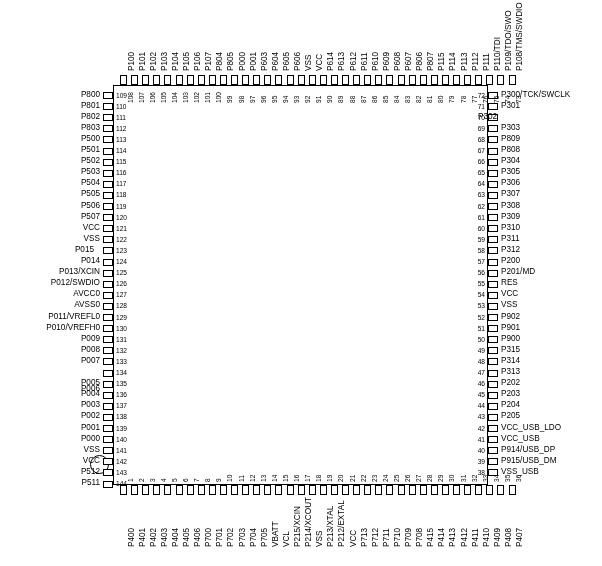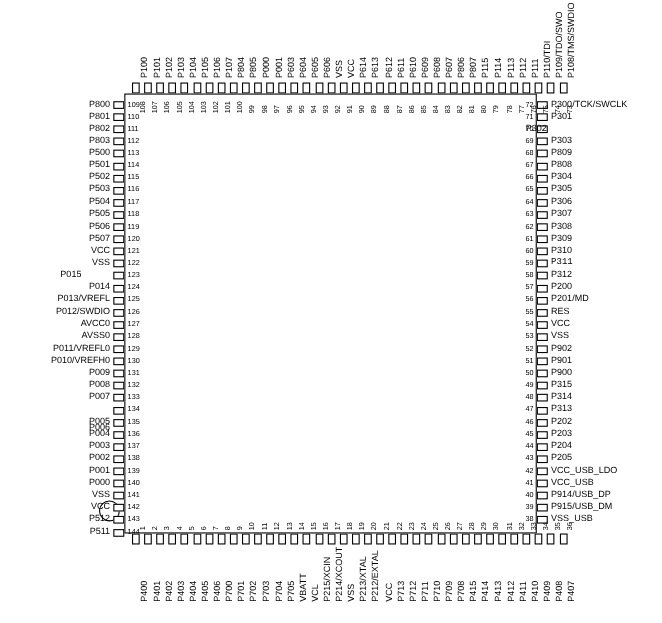--- a/index.html
+++ b/index.html
@@ -88,27 +88,27 @@
       <div class="pnum pnum-l" style="left: 116px; top: 213.6px;">120</div>
       <div class="sig sig-l" style="right: 502px; top: 212.6px;">P507</div>
       <div class="pad pad-h" style="left: 103px; top: 225.2px;"></div>
       <div class="pnum pnum-l" style="left: 116px; top: 224.7px;">121</div>
       <div class="sig sig-l" style="right: 502px; top: 223.7px;">VCC</div>
       <div class="pad pad-h" style="left: 103px; top: 236.3px;"></div>
       <div class="pnum pnum-l" style="left: 116px; top: 235.8px;">122</div>
       <div class="sig sig-l" style="right: 502px; top: 234.8px;">VSS</div>
       <div class="pad pad-h" style="left: 103px; top: 247.4px;"></div>
       <div class="pnum pnum-l" style="left: 116px; top: 246.9px;">123</div>
-      <div class="sig sig-l" style="right: 528px; top: 245.9px;">P015</div>
+      <div class="sig sig-l" style="right: 508px; top: 245.9px;">P015</div>
       <div class="pad pad-h" style="left: 103px; top: 258.5px;"></div>
       <div class="pnum pnum-l" style="left: 116px; top: 258px;">124</div>
       <div class="sig sig-l" style="right: 502px; top: 257px;">P014</div>
       <div class="pad pad-h" style="left: 103px; top: 269.6px;"></div>
       <div class="pnum pnum-l" style="left: 116px; top: 269.1px;">125</div>
-      <div class="sig sig-l" style="right: 502px; top: 268.1px;">P013/VREFL</div>
+      <div class="sig sig-l" style="right: 502px; top: 268.1px;">P013/XCIN</div>
       <div class="pad pad-h" style="left: 103px; top: 280.7px;"></div>
       <div class="pnum pnum-l" style="left: 116px; top: 280.2px;">126</div>
       <div class="sig sig-l" style="right: 502px; top: 279.2px;">P012/SWDIO</div>
       <div class="pad pad-h" style="left: 103px; top: 291.8px;"></div>
       <div class="pnum pnum-l" style="left: 116px; top: 291.3px;">127</div>
       <div class="sig sig-l" style="right: 502px; top: 290.3px;">AVCC0</div>
       <div class="pad pad-h" style="left: 103px; top: 302.9px;"></div>
       <div class="pnum pnum-l" style="left: 116px; top: 302.4px;">128</div>
       <div class="sig sig-l" style="right: 502px; top: 301.4px;">AVSS0</div>
       <div class="pad pad-h" style="left: 103px; top: 314px;"></div>
@@ -195,21 +195,21 @@
       <div class="pnum pnum-r" style="left: 472px; width: 13px; top: 202.5px;">62</div>
       <div class="sig sig-r" style="left: 501px; top: 201.5px;">P308</div>
       <div class="pad pad-h" style="left: 488px; top: 214.1px;"></div>
       <div class="pnum pnum-r" style="left: 472px; width: 13px; top: 213.6px;">61</div>
       <div class="sig sig-r" style="left: 501px; top: 212.6px;">P309</div>
       <div class="pad pad-h" style="left: 488px; top: 225.2px;"></div>
       <div class="pnum pnum-r" style="left: 472px; width: 13px; top: 224.7px;">60</div>
       <div class="sig sig-r" style="left: 501px; top: 223.7px;">P310</div>
       <div class="pad pad-h" style="left: 488px; top: 236.3px;"></div>
       <div class="pnum pnum-r" style="left: 472px; width: 13px; top: 235.8px;">59</div>
-      <div class="sig sig-r" style="left: 501px; top: 234.8px; font-family: Liberation Mono, monospace;">P311</div>
+      <div class="sig sig-r" style="left: 501px; top: 234.8px;">P311</div>
       <div class="pad pad-h" style="left: 488px; top: 247.4px;"></div>
       <div class="pnum pnum-r" style="left: 472px; width: 13px; top: 246.9px;">58</div>
       <div class="sig sig-r" style="left: 501px; top: 245.9px;">P312</div>
       <div class="pad pad-h" style="left: 488px; top: 258.5px;"></div>
       <div class="pnum pnum-r" style="left: 472px; width: 13px; top: 258px;">57</div>
       <div class="sig sig-r" style="left: 501px; top: 257px;">P200</div>
       <div class="pad pad-h" style="left: 488px; top: 269.6px;"></div>
       <div class="pnum pnum-r" style="left: 472px; width: 13px; top: 269.1px;">56</div>
       <div class="sig sig-r" style="left: 501px; top: 268.1px;">P201/MD</div>
       <div class="pad pad-h" style="left: 488px; top: 280.7px;"></div>

